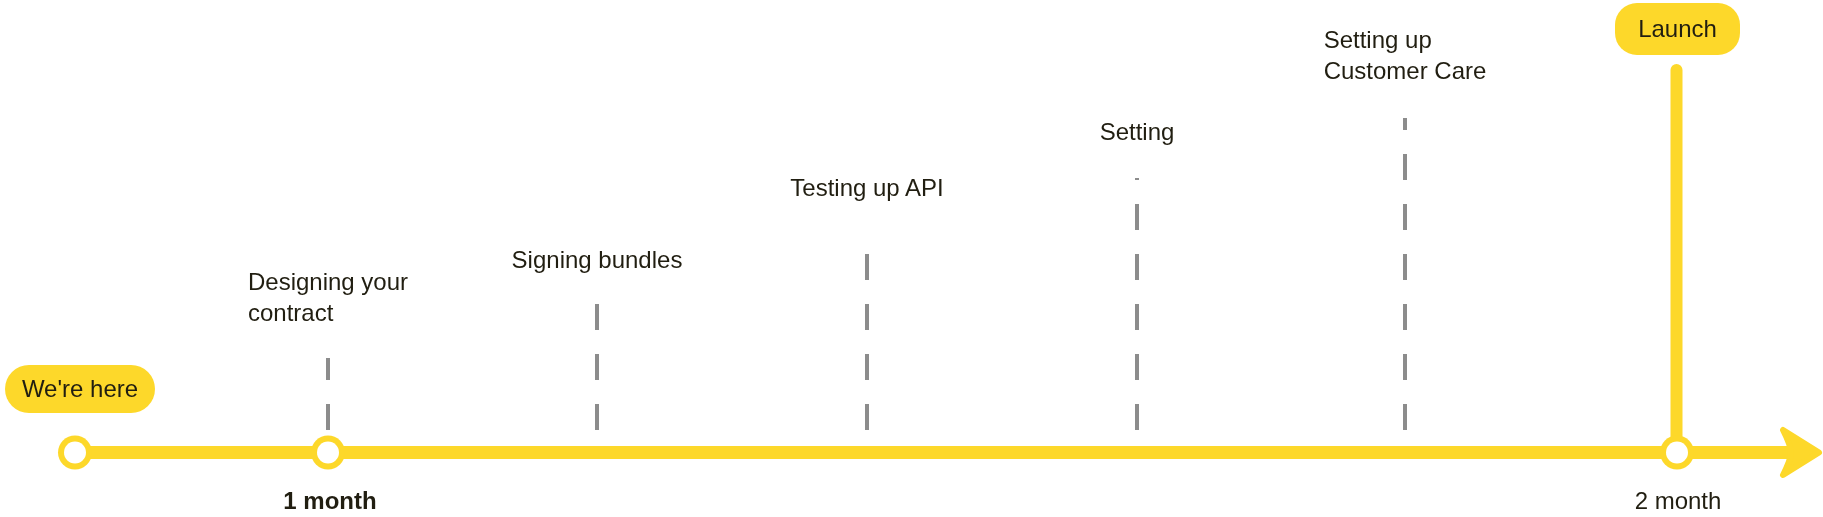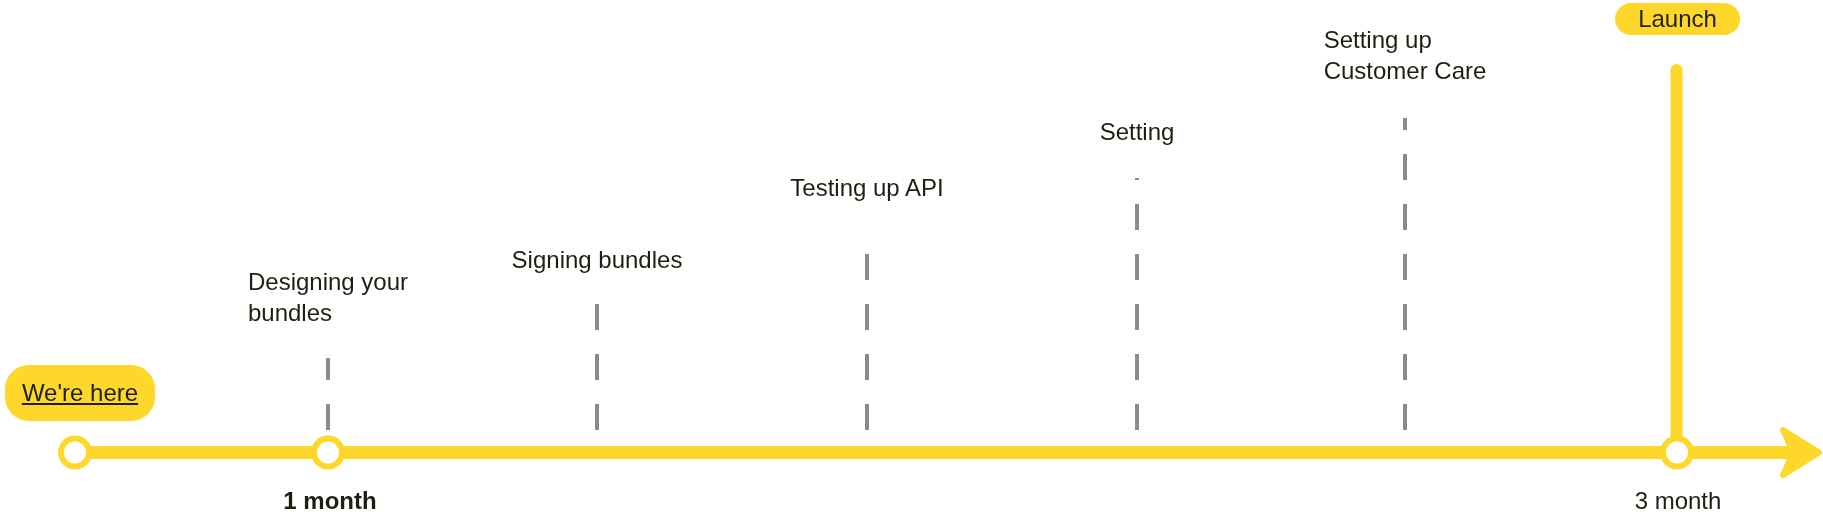--- a/index.html
+++ b/index.html
@@ -27,22 +27,22 @@
   .badge{
     position:absolute;
     display:flex;
     align-items:center;
     justify-content:center;
     background:var(--accent-yellow);
     color:var(--text-dark);
     font-size:24px;
     white-space:nowrap;
   }
-  .badge.were-here{left:5px;top:365px;width:150px;height:56px;border-radius:24px;text-decoration:underline;}
-  .badge.launch{left:1615px;top:3px;width:125px;height:32px;border-radius:22px;}
+  .badge.were-here{left:5px;top:365px;width:150px;height:48px;border-radius:24px;}
+  .badge.launch{left:1615px;top:3px;width:125px;height:52px;border-radius:22px;}
   .milestone-label,.time-label{
     position:absolute;
     transform:translateX(-50%);
     color:var(--text-dark);
     font-size:24px;
     line-height:31px;
     white-space:pre-line;
   }
   .milestone-label.m-designing{left:328px;top:266px;}
   .milestone-label.m-signing{left:597px;top:244px;}
@@ -83,28 +83,28 @@
       <circle cx="1677" cy="452.5" r="17" class="fill-yellow"></circle>
       <circle cx="1677" cy="452.5" r="11" class="fill-white"></circle>
     </g>
   </svg>
 
   <div class="badge were-here">We're here</div>
 
   <div class="badge launch">Launch</div>
 
   <div class="milestone-label m-designing">Designing your
-bundles</div>
+contract</div>
 
   <div class="milestone-label m-signing">Signing bundles</div>
 
   <div class="milestone-label m-api">Testing up API</div>
 
   <div class="milestone-label m-testing">Setting</div>
 
   <div class="milestone-label m-care">Setting up
 Customer Care</div>
 
   <div class="time-label t-1month">1 month</div>
 
-  <div class="time-label t-3month">3 month</div>
+  <div class="time-label t-3month">2 month</div>
 
 </div>
 
 </body></html>

